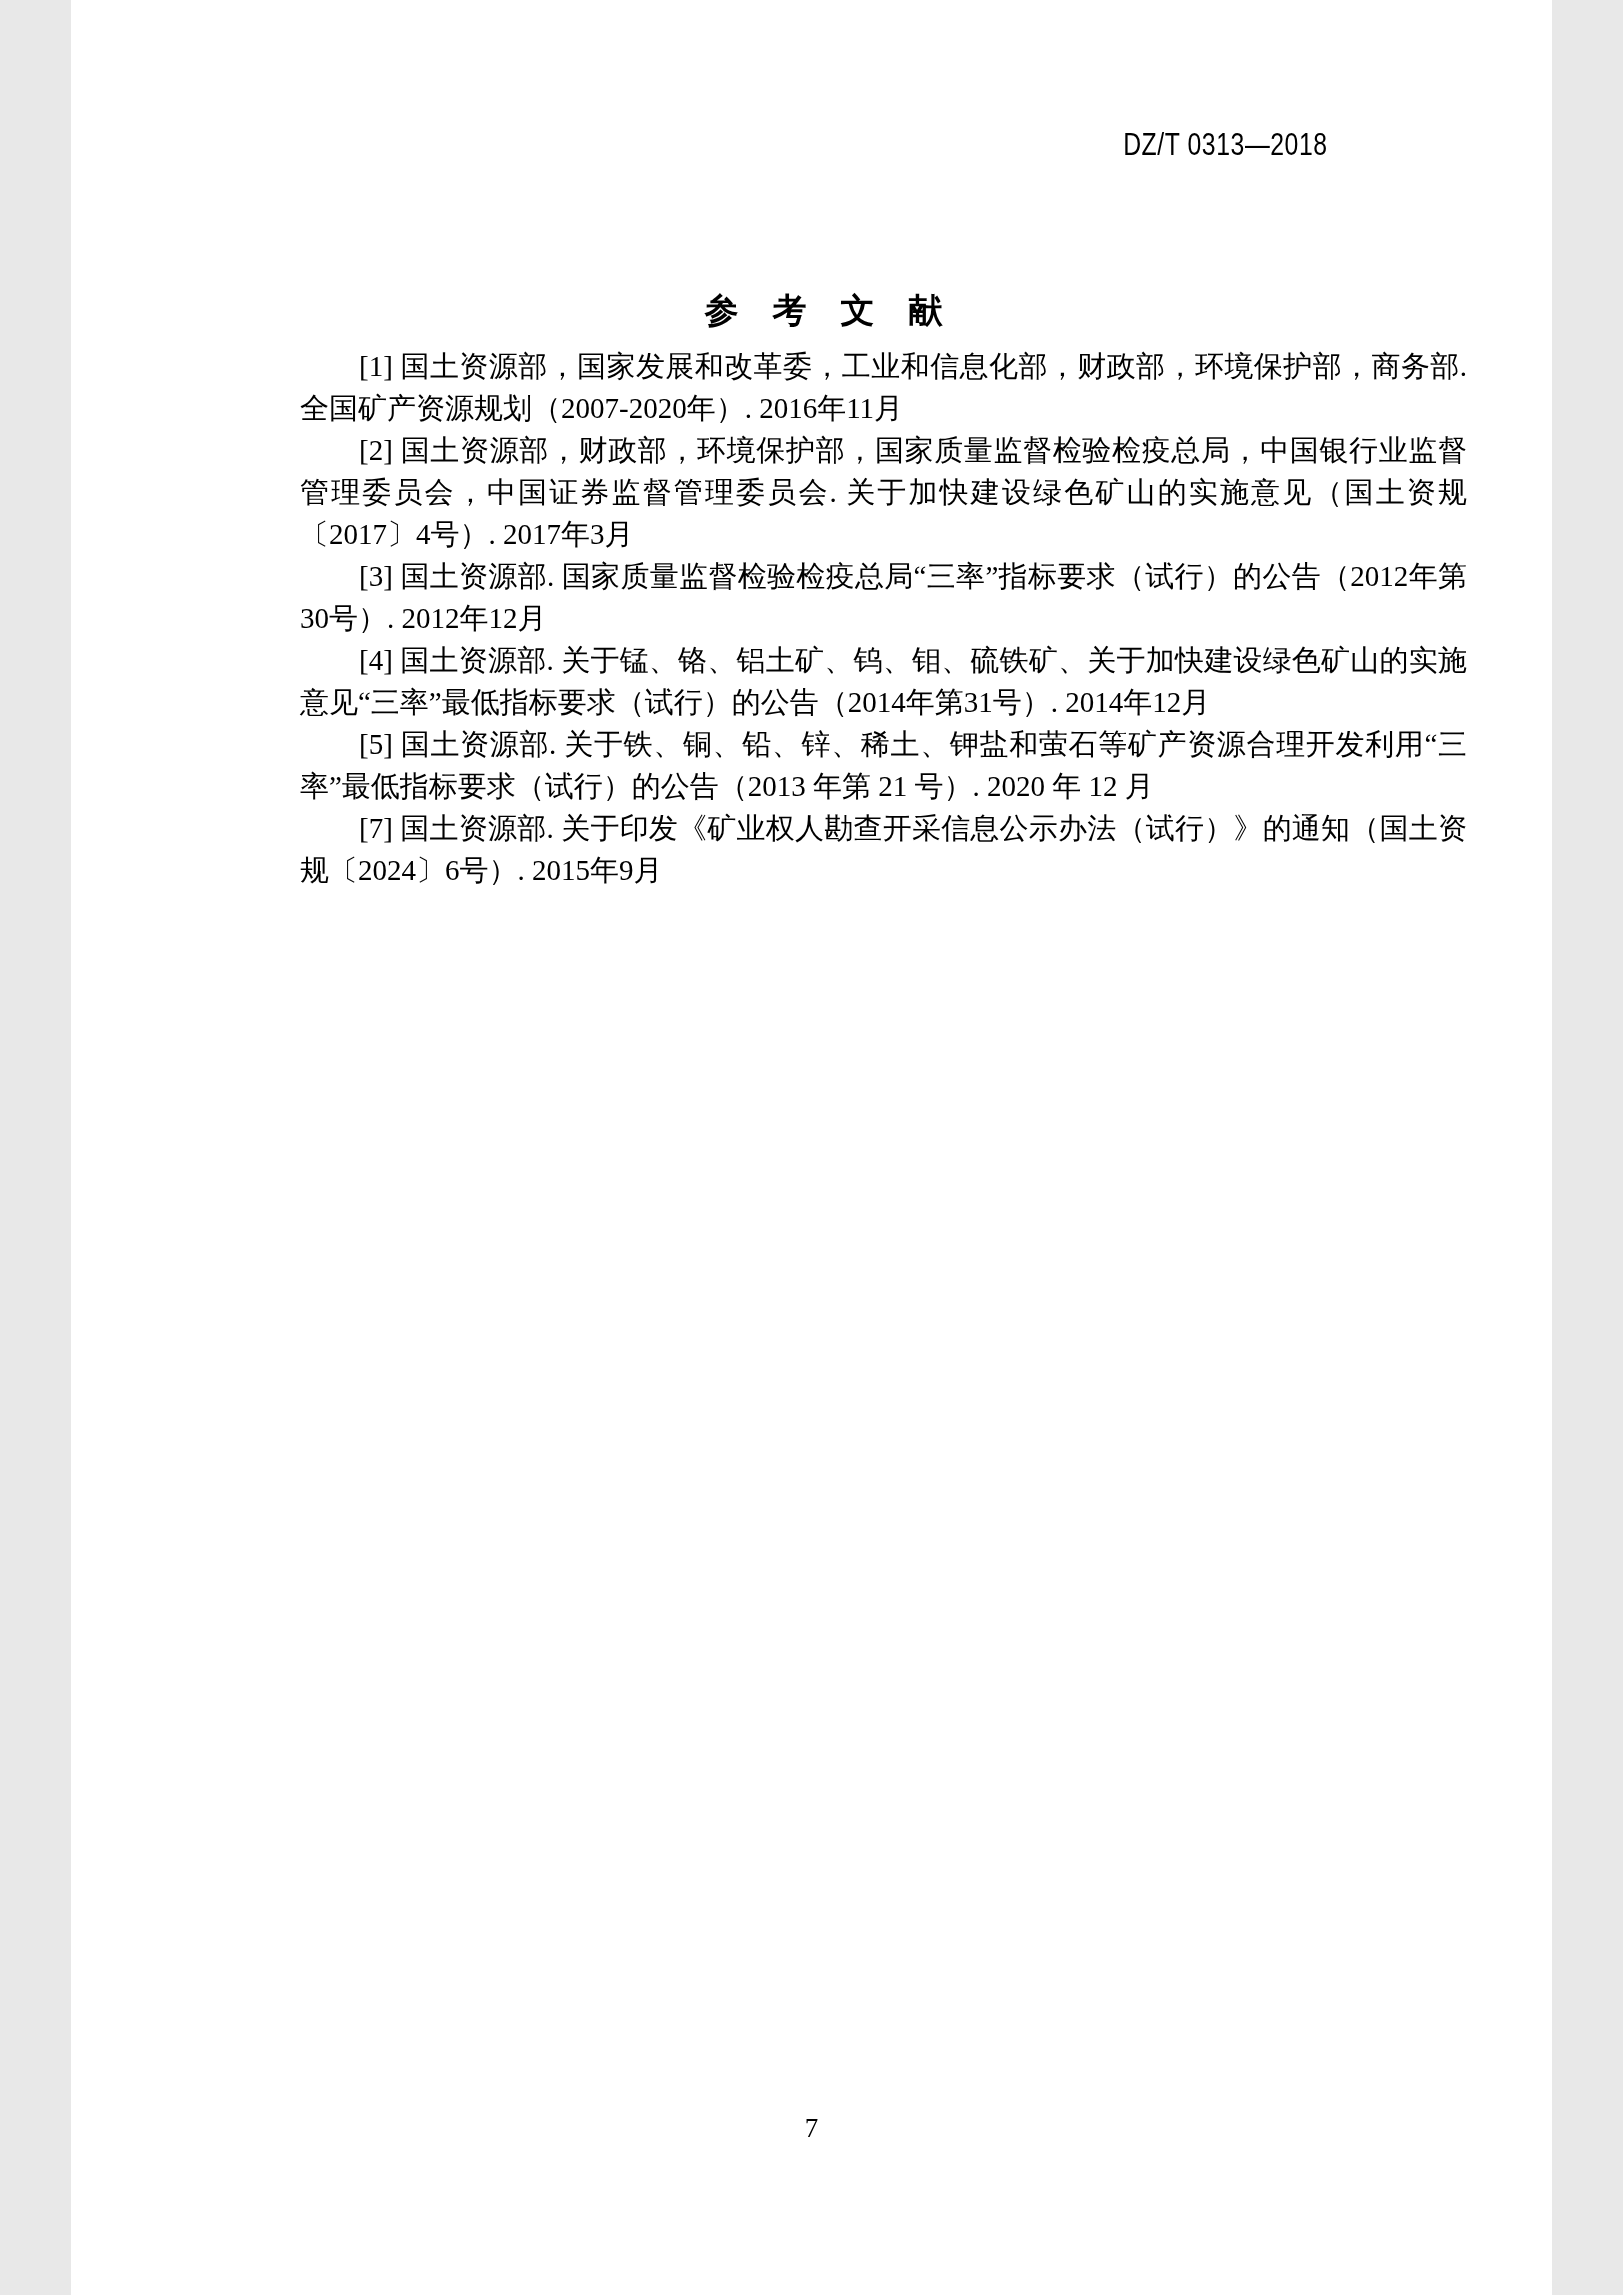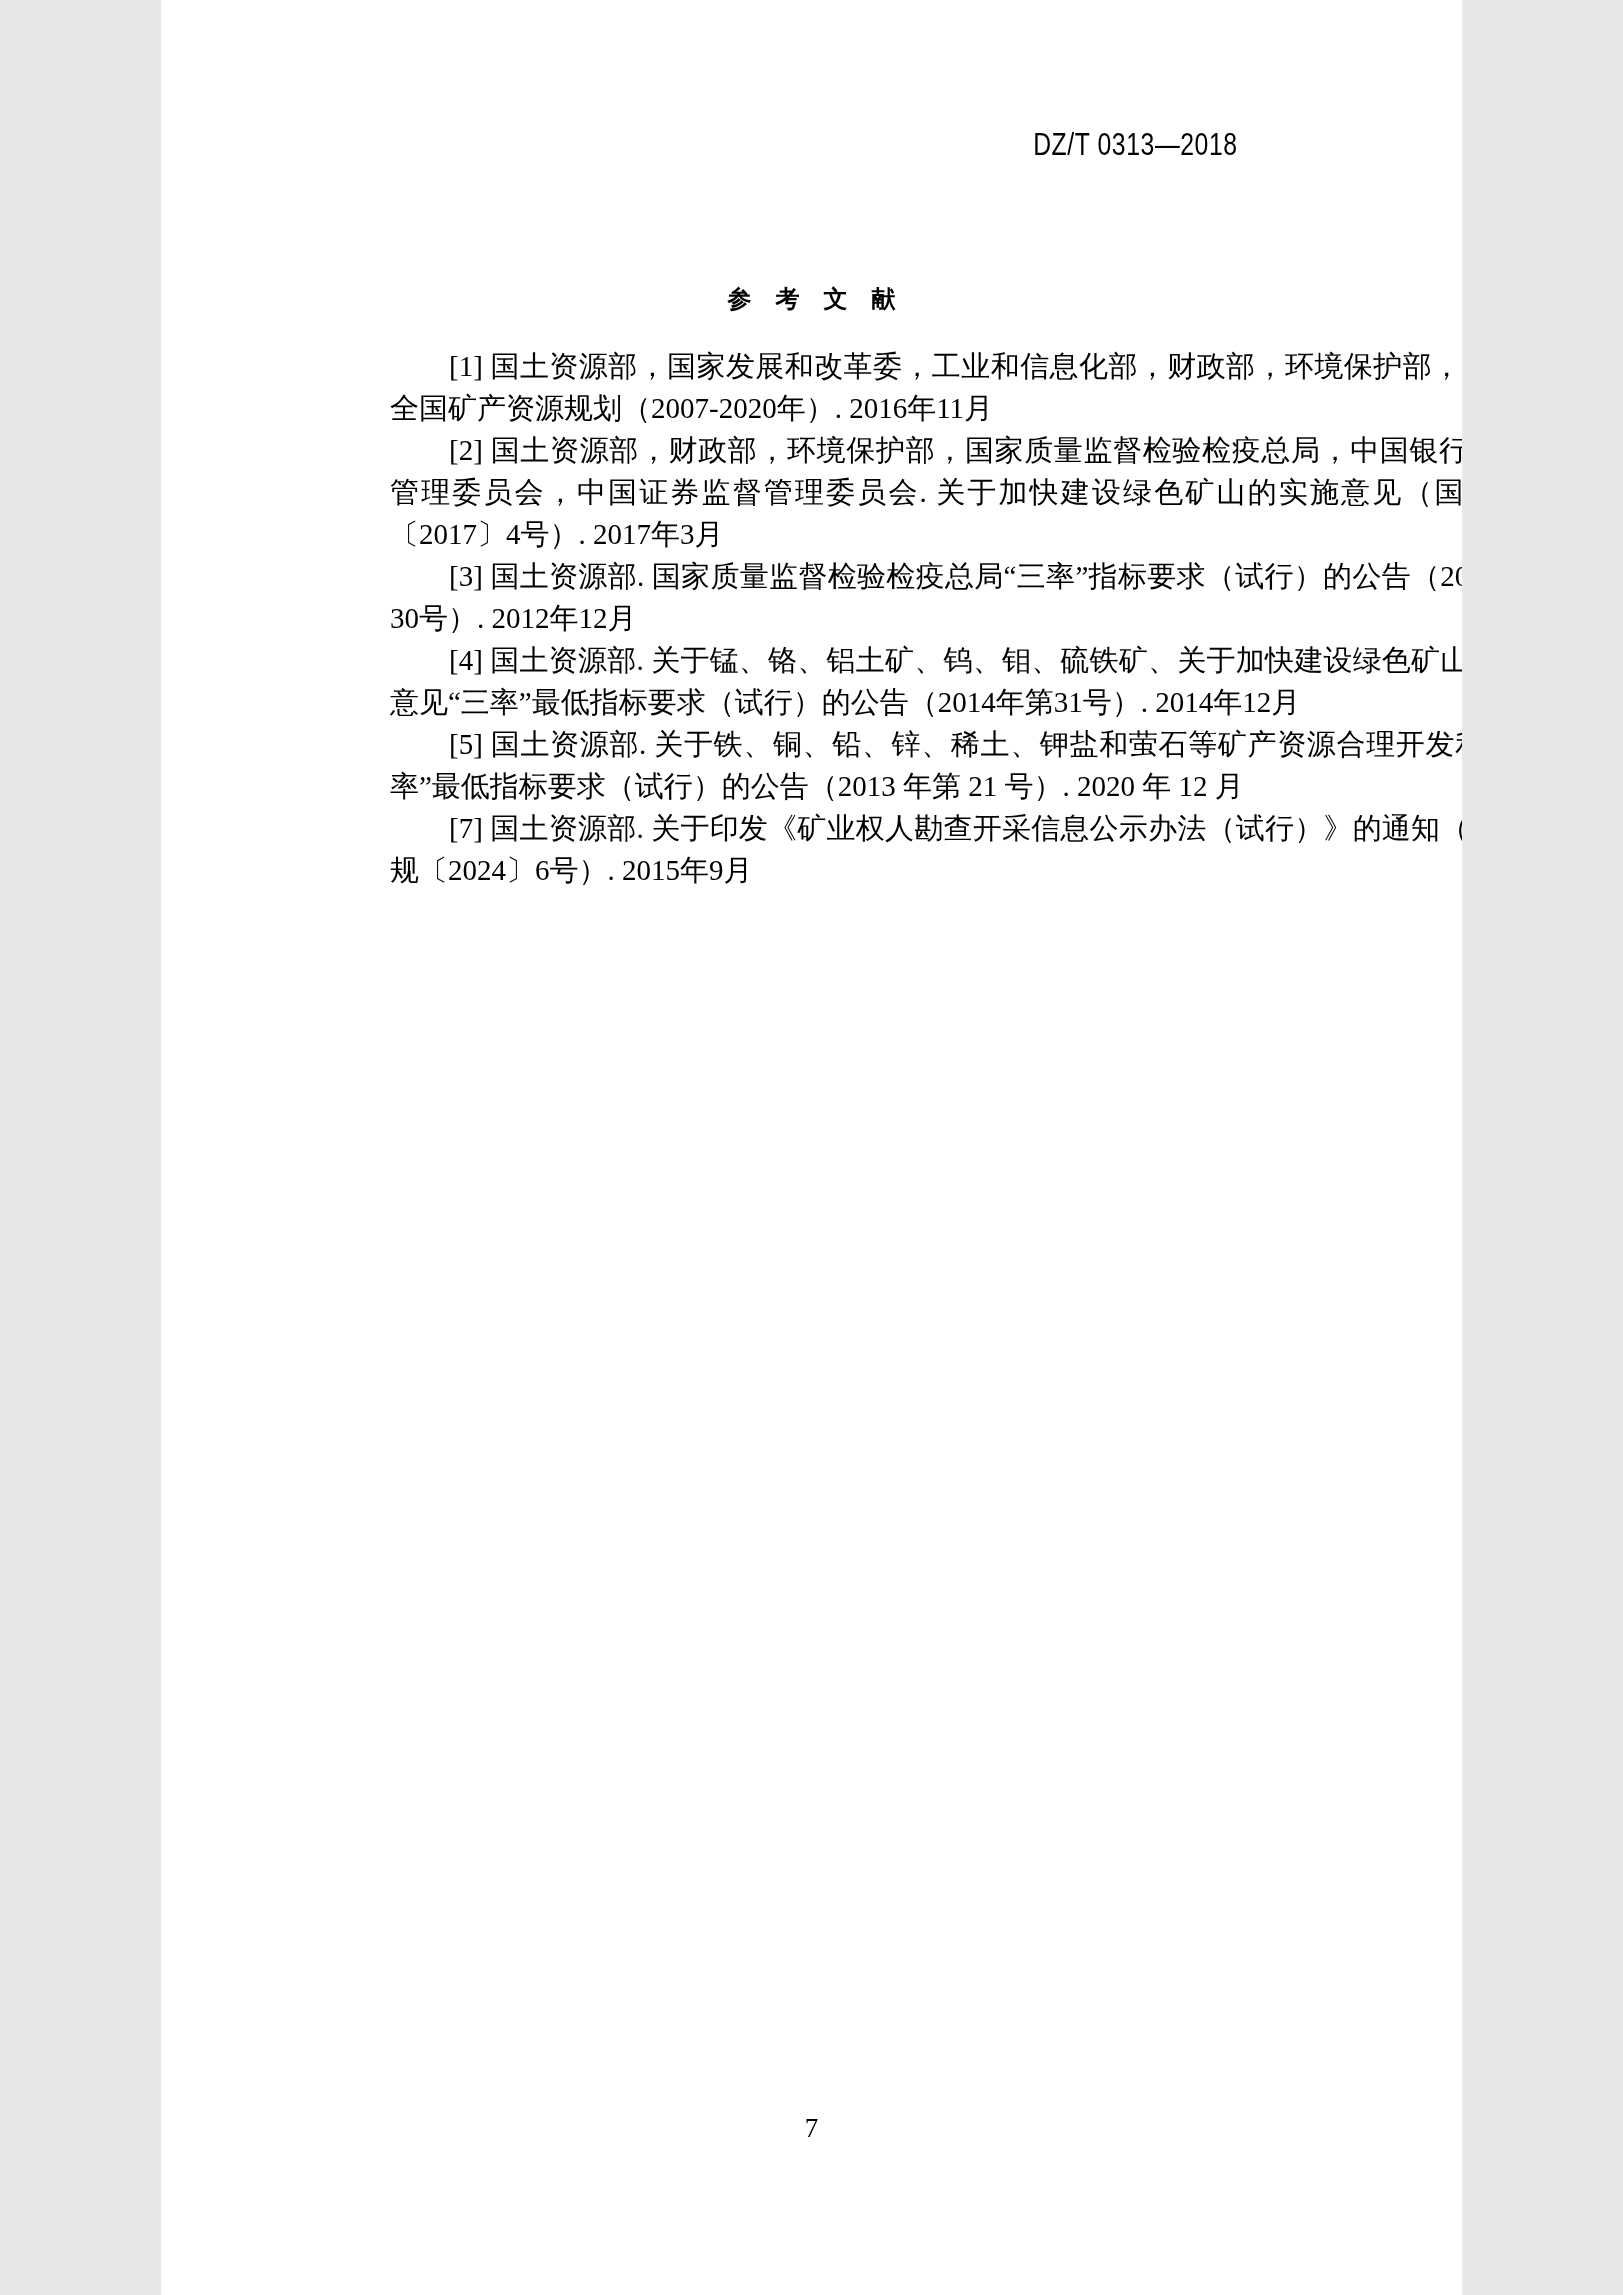--- a/index.html
+++ b/index.html
@@ -2,21 +2,21 @@
 <html style="font-size:11px"><head>
 <meta charset="utf-8">
 <style>
   html, body {
     margin: 0;
     padding: 0;
     background: #e8e8e8;
   }
   .page {
     position: relative;
-    width: 1301px;
+    width: 1481px;
     height: 2295px;
     margin: 0 auto;
     background: #ffffff;
     color: #000000;
     overflow: hidden;
   }
   .header {
     position: absolute;
     top: 127px;
     right: 224px;
@@ -30,25 +30,25 @@
     letter-spacing: 0.7px;
     transform: scaleX(0.80);
     transform-origin: right center;
     white-space: nowrap;
   }
   .title {
     position: absolute;
     top: 278px;
     left: 0;
     width: 100%;
-    margin: 0;
+    margin: 12px;
     text-align: center;
     font-family: "Liberation Sans", sans-serif;
     font-weight: bold;
-    font-size: 24px;
+    font-size: 34px;
     line-height: 41px;
   }
   .refs {
     position: absolute;
     top: 345px;
     left: 229px;
     width: 1167px;
     font-family: "Liberation Serif", "DejaVu Serif", serif;
     font-size: 29px;
     line-height: 42px;

